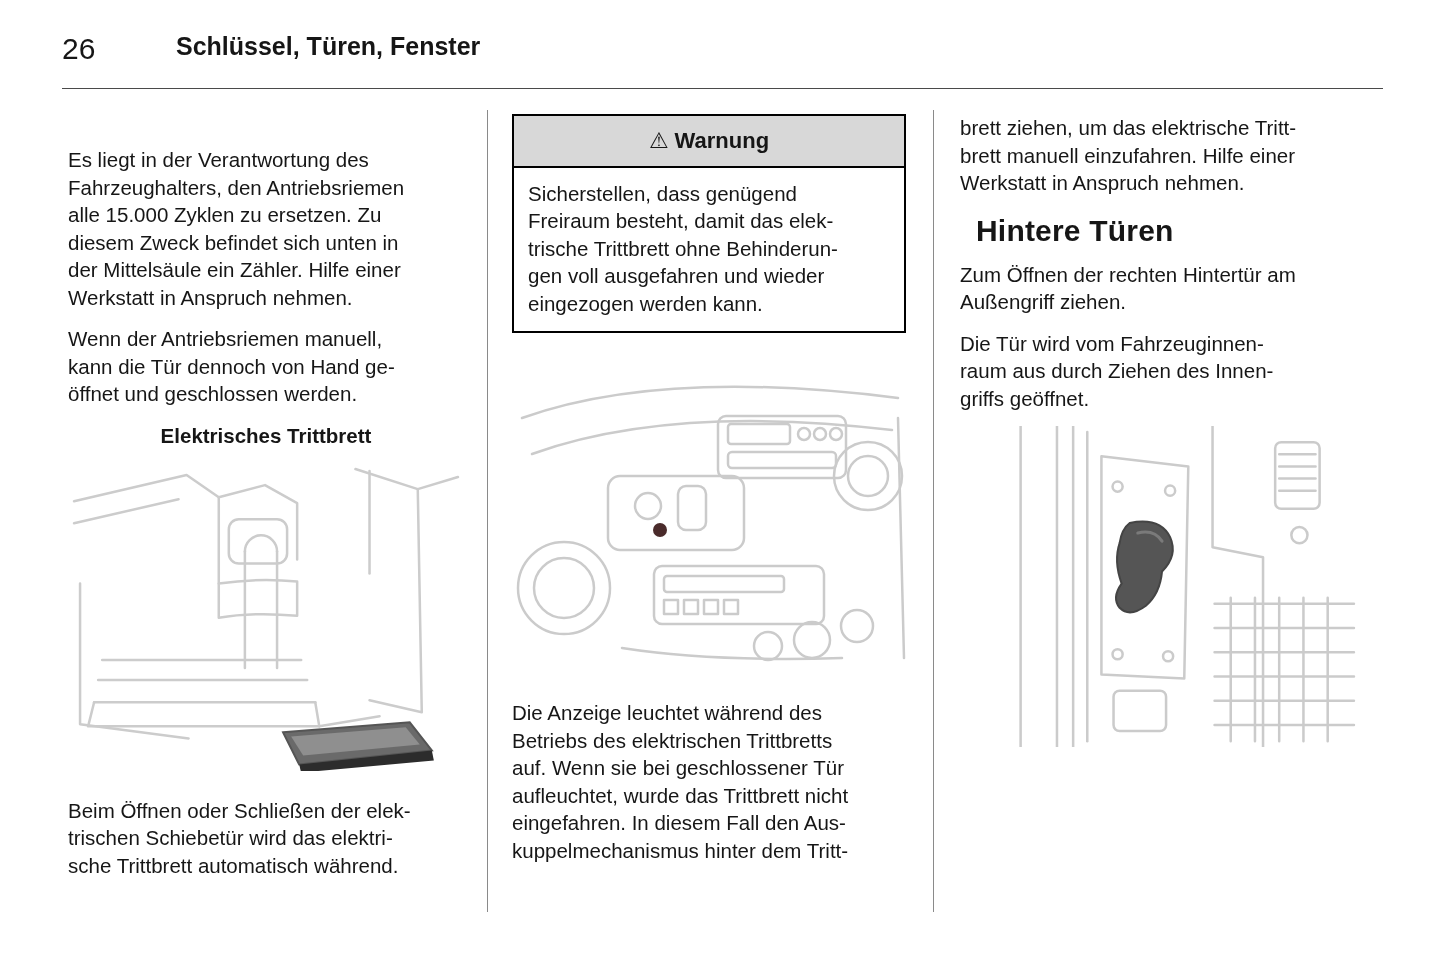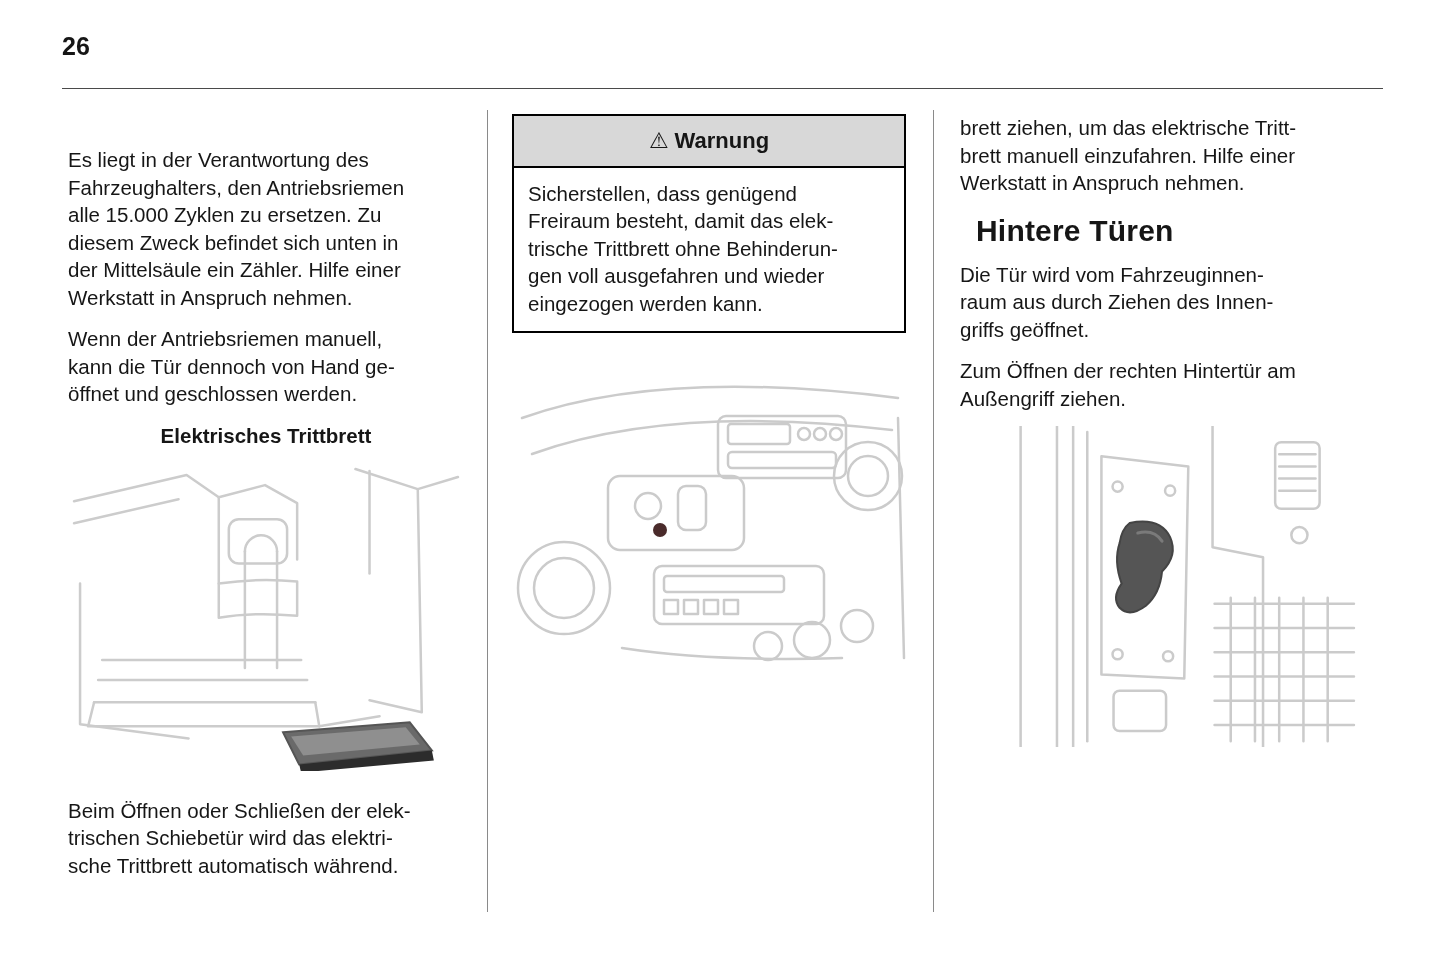--- a/index.html
+++ b/index.html
@@ -7,21 +7,21 @@
     width: 1445px; height: 965px;
     background: #ffffff;
     font-family: "Liberation Sans", sans-serif;
     color: #161616;
     overflow: hidden;
   }
   .page { position: absolute; inset: 0; width: 1445px; height: 965px; }
 
   .pagenum {
     position: absolute; left: 62px; top: 32px;
-    font-size: 25px; font-weight: bold;
+    font-size: 30px; font-weight: normal;
   }
   .pagetitle {
     position: absolute; left: 176px; top: 32px;
     font-size: 25px; font-weight: bold;
   }
   .toprule {
     position: absolute; left: 62px; top: 88px;
     width: 1321px; height: 1px; background: #4a4a4a;
   }
   .divider {
@@ -70,20 +70,21 @@
 
   .figure { margin: 0 0 26px 0; }
   .figure svg { display: block; width: 100%; height: auto; background: #ffffff; }
 </style>
 </head>
 <body>
 
 <div class="page">
 
   <div class="pagenum">26</div>
+  <div class="pagetitle">Schlüssel, Türen, Fenster</div>
   <div class="toprule"></div>
 
   <div class="divider" id="divider-1"></div>
   <div class="divider" id="divider-2"></div>
 
   <div class="col" id="col1">
     <p class="t">Es liegt in der Verantwortung des
 Fahrzeughalters, den Antriebsriemen
 alle 15.000 Zyklen zu ersetzen. Zu
 diesem Zweck befindet sich unten in
@@ -167,32 +168,38 @@
           <circle cx="300" cy="282" r="18"></circle>
             <circle cx="345" cy="268" r="16"></circle>
             <circle cx="256" cy="288" r="14"></circle>
           <path d="M386 60 L392 300"></path>
           <path d="M110 290 Q200 304 330 300"></path>
         </g>
         <circle cx="148" cy="172" r="7" fill="#4a2b2b"></circle>
       </svg>
     </div>
 
+    <p class="t">Die Anzeige leuchtet während des
+Betriebs des elektrischen Trittbretts
+auf. Wenn sie bei geschlossener Tür
+aufleuchtet, wurde das Trittbrett nicht
+eingefahren. In diesem Fall den Aus-
+kuppelmechanismus hinter dem Tritt-</p>
   </div>
 
   <div class="col" id="col3">
     <p class="t">brett ziehen, um das elektrische Tritt-
 brett manuell einzufahren. Hilfe einer
 Werkstatt in Anspruch nehmen.</p>
     <div class="bigheading">Hintere Türen</div>
+    <p class="t">Zum Öffnen der rechten Hintertür am
+Außengriff ziehen.</p>
     <p class="t">Die Tür wird vom Fahrzeuginnen-
 raum aus durch Ziehen des Innen-
 griffs geöffnet.</p>
-    <p class="t">Zum Öffnen der rechten Hintertür am
-Außengriff ziehen.</p>
 
     <div class="figure">
       <svg viewBox="0 0 394 318" aria-hidden="true">
         <g fill="none" stroke="#cbcbcb" stroke-width="2.5" stroke-linejoin="round" stroke-linecap="round">
           <path d="M60 0 V318"></path>
           <path d="M96 0 V318"></path>
           <path d="M112 0 V318"></path>
           <path d="M126 6 V312"></path>
           <path d="M140 30 L226 40 L222 250 L140 246 Z"></path>
           <circle cx="156" cy="60" r="5"></circle>

